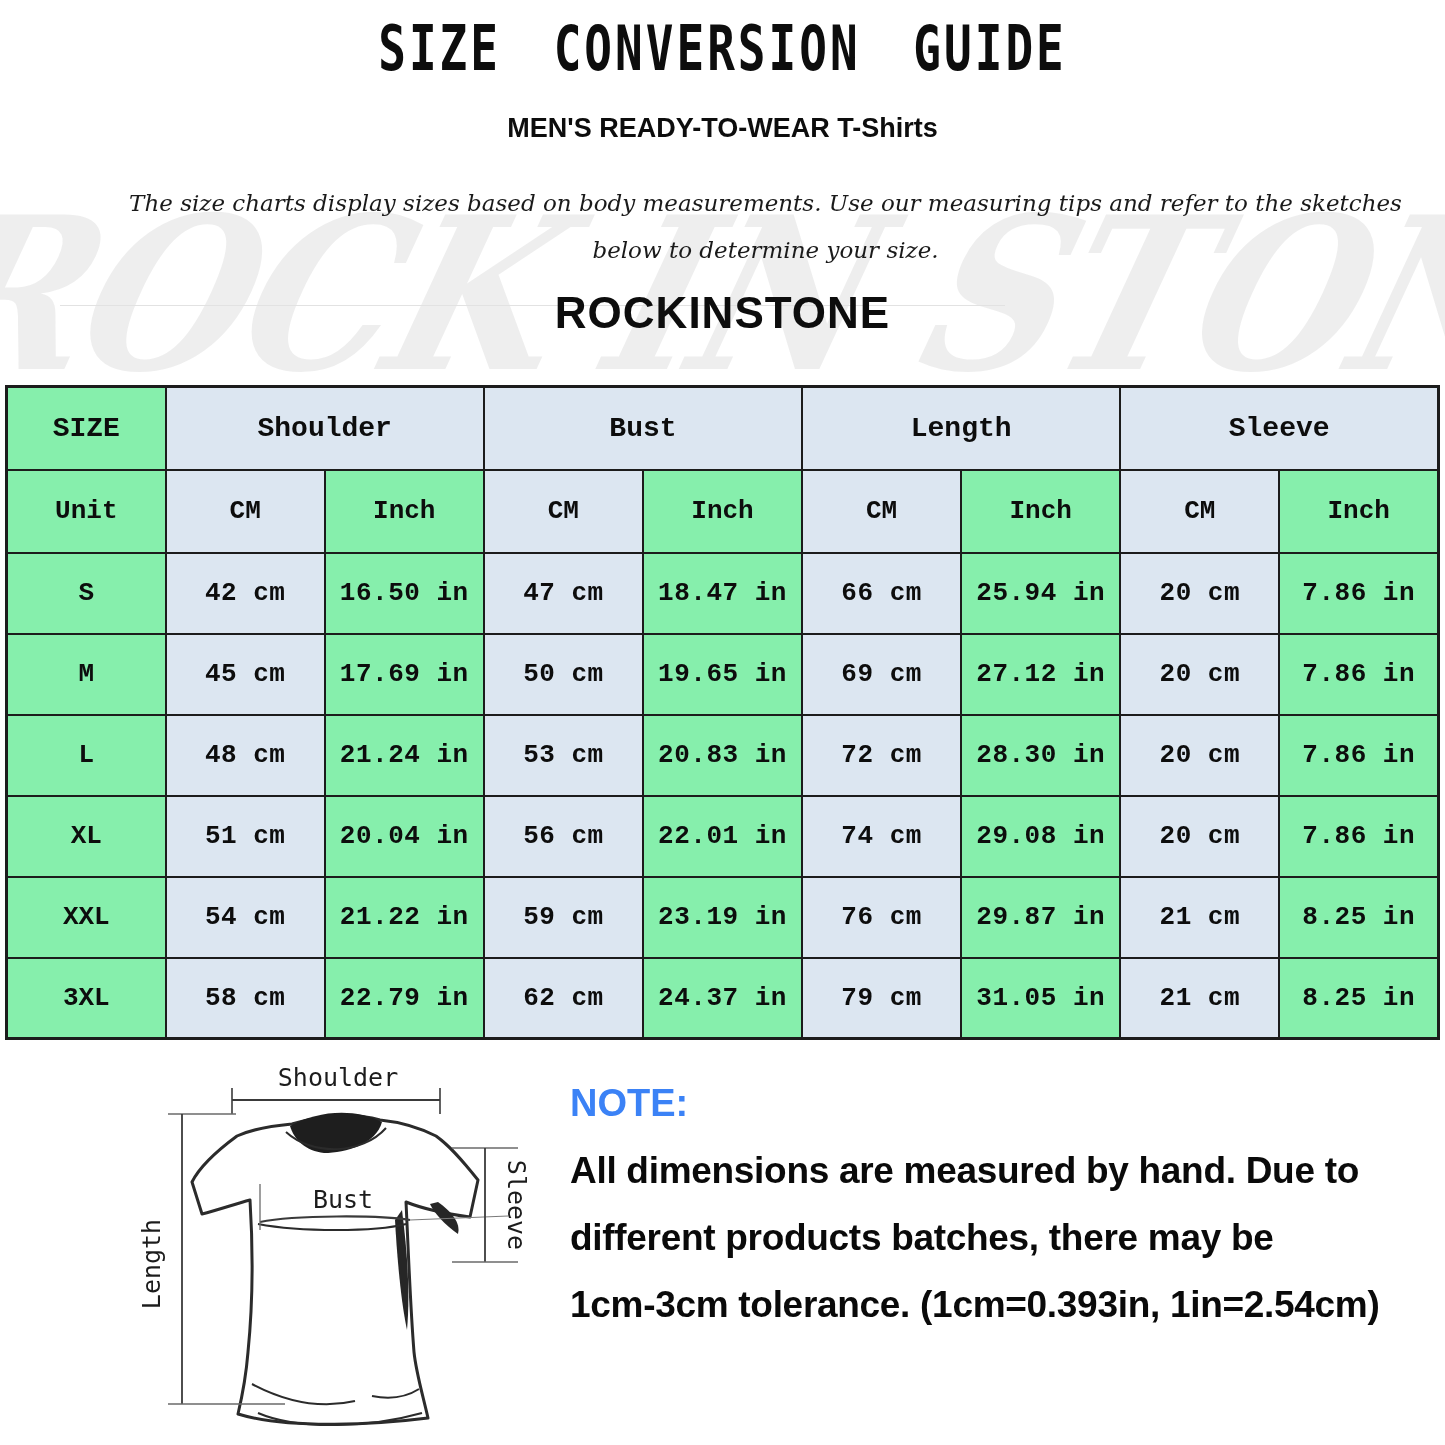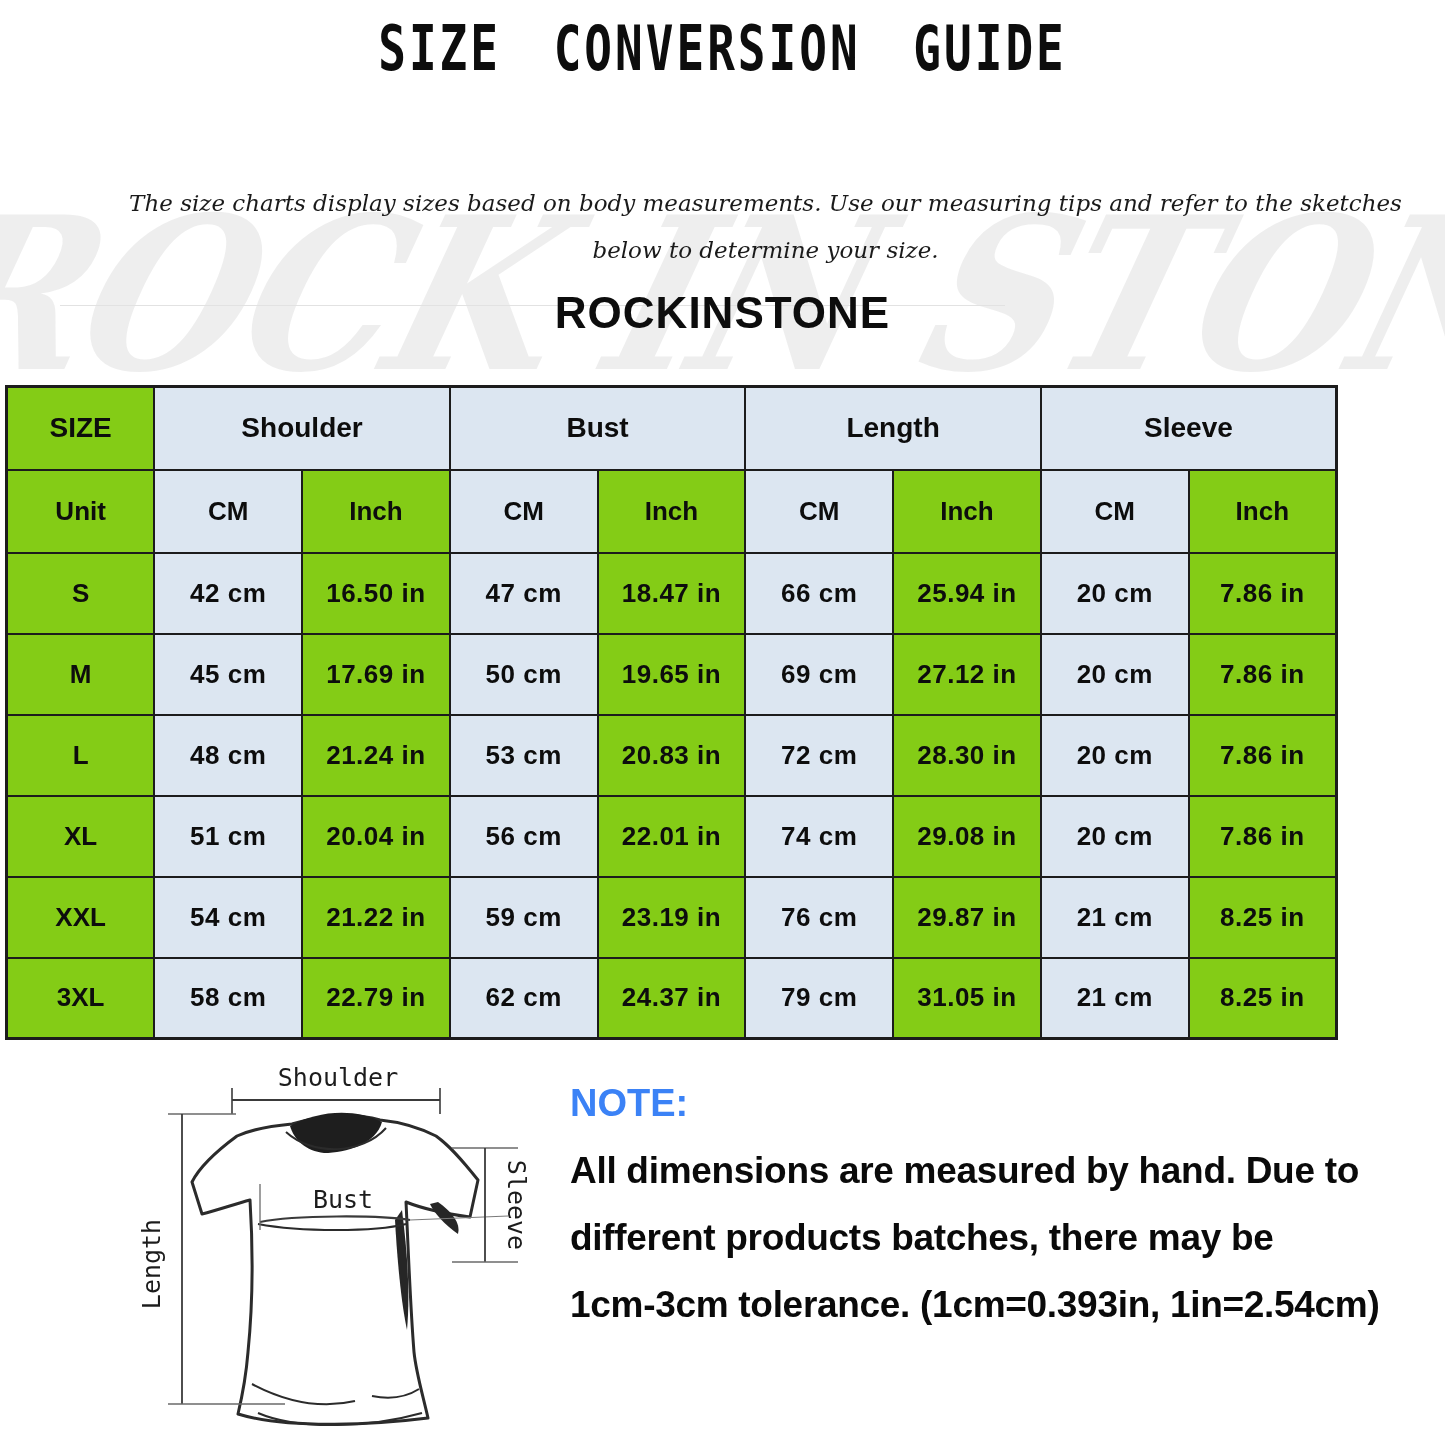--- a/index.html
+++ b/index.html
@@ -32,23 +32,24 @@
   .desc1 { top:190px; }
   .desc2 { top:237px; }
   .brand-line { position:absolute; top:305px; left:60px; width:945px; height:1px;
     background:#e2e2e2; z-index:1; }
   .brand { position:absolute; top:288px; left:0; width:100%; text-align:center; z-index:2;
     font-family:Liberation Sans, sans-serif; font-size:44px; font-weight:bold;
     letter-spacing:1px; color:#0d0d0d; }
 
   
   .size-table {
-    position:absolute; top:385px; left:5px; width:1333px; z-index:3;
-    border-collapse:collapse; table-layout:fixed; background:#84cc16;
+    position:absolute; top:385px; left:5px; width:1435px; z-index:3;
+    border-collapse:collapse; table-layout:fixed; background:#86efac;
     border:3px solid #1c1c1c;
+    font-family:Liberation Mono, monospace;
   }
   .size-table td, .size-table th {
     border:2px solid #1c1c1c; text-align:center; vertical-align:middle;
     font-weight:bold; padding:0; color:#0d0d0d; overflow:hidden;
   }
   .size-table tr.group-row  { height:83px; }
   .size-table tr.unit-row   { height:83px;padding-left:33px; }
   .size-table tr.data-row   { height:81px; }
   .size-table .group-label  { font-size:28px; }
   .size-table .unit-cell    { font-size:26px; }
@@ -69,20 +70,21 @@
 </head>
 <body>
 
 <div class="page">
 
   <div class="watermark">ROCK IN STONE</div>
 
   <div class="title-wrap">
     <span>SIZE CONVERSION GUIDE</span>
   </div>
+  <div class="subtitle">MEN'S READY-TO-WEAR T-Shirts</div>
   <div class="desc desc1">The size charts display sizes based on body measurements. Use our measuring tips and refer to the sketches</div>
   <div class="desc desc2">below to determine your size.</div>
   <div class="brand-line"></div>
   <div class="brand">ROCKINSTONE</div>
 
   <table class="size-table">
     <colgroup>
       <col style="width:11.111%">
         <col style="width:11.111%">
         <col style="width:11.111%">

